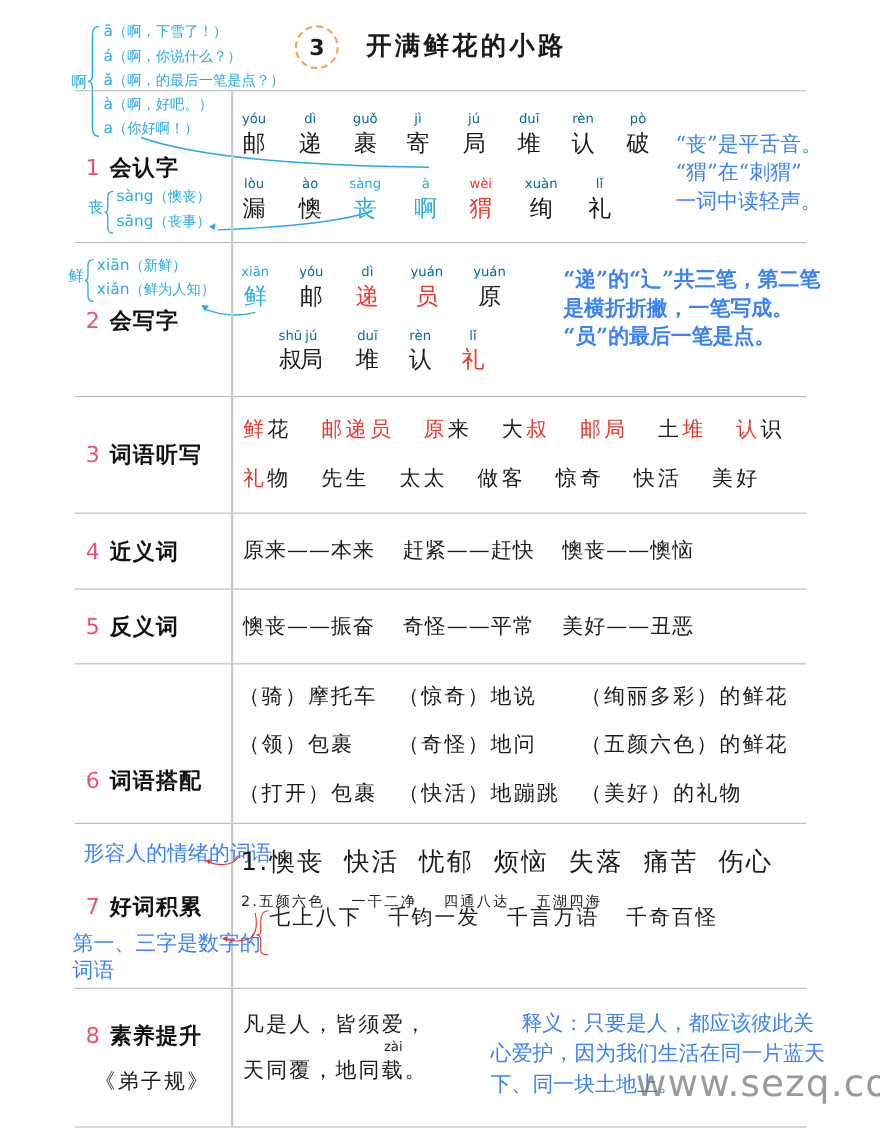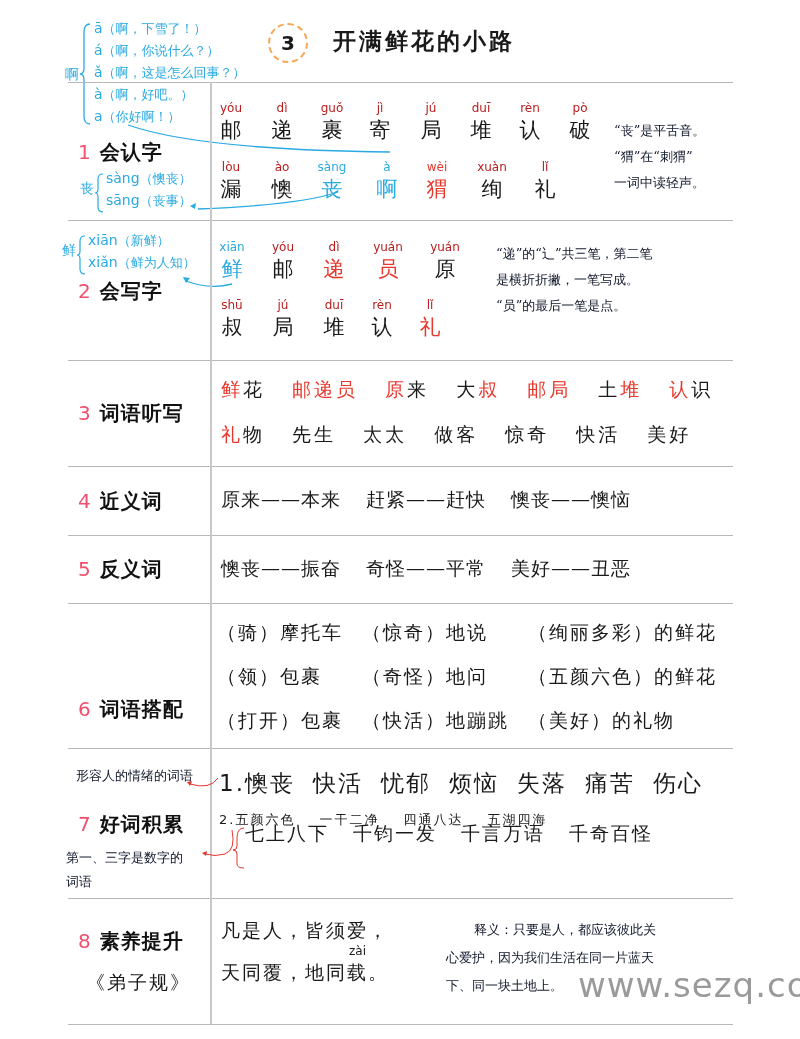--- a/index.html
+++ b/index.html
@@ -7,25 +7,25 @@
          font-family:"DejaVu Serif", "Liberation Serif", serif; color:#1a1a1a; }
   .abs { position:absolute; }
   .sans { font-family:"DejaVu Sans","Liberation Sans",sans-serif; }
   .hline { position:absolute; left:68px; width:665px; height:1px; background:#b8b8b8; }
   .vline { position:absolute; left:210px; width:2px; background:#c8c8c8; top:82px; height:942px; }
   .cat { position:absolute; left:78px; font-family:"DejaVu Sans","Liberation Sans",sans-serif;
          font-size:20px; font-weight:bold; color:#111; letter-spacing:1px; white-space:nowrap; }
   .cat .num { color:#f0506e; font-weight:normal; margin-right:8px; position:relative; }
   .cat .num::after { content:""; position:absolute; left:-2px; right:-2px; bottom:1px; height:7px; background:#fbd5dc; z-index:-1; }
   .py-cell { position:absolute; width:44px; text-align:center; }
-  .py-cell .py { font-family:"DejaVu Sans","Liberation Sans",sans-serif; font-size:12px; color:#b91c1c; height:16px; line-height:16px; }
+  .py-cell .py { font-family:"DejaVu Sans","Liberation Sans",sans-serif; font-size:12px; color:#0369a1; height:16px; line-height:16px; }
   .py-cell .hz { font-size:21px; line-height:28px; }
   .blue { color:#29aae2 !important; }
   .red { color:#e8372c !important; }
-  .note { position:absolute; color:#0f172a; font-size:13px; line-height:26px; white-space:nowrap; }
+  .note { position:absolute; color:#3b82f6; font-size:19px; line-height:26px; white-space:nowrap; }
   .row-text { position:absolute; font-size:19px; white-space:nowrap; letter-spacing:2px; }
   .row-text span { margin-right:18px; }
   .bnote { position:absolute; color:#29aae2; font-size:13px; white-space:nowrap; }
   .bnote .pyb { font-family:"DejaVu Sans","Liberation Sans",sans-serif; font-size:14px; }
   .watermark { position:absolute; left:578px; top:965px; font-family:"DejaVu Sans","Liberation Sans",sans-serif;
                font-size:34px; color:rgba(120,120,120,0.75); letter-spacing:1px; }
 </style>
 </head>
 <body>
 
@@ -34,21 +34,21 @@
 </div>
 <div class="abs sans" style="left:333px;top:26px;font-size:23px;font-weight:bold;letter-spacing:3px;">开满鲜花的小路</div>
 
 <div class="abs" style="left:62px;top:20px;">
   <div class="bnote" style="left:3px;top:46px;font-size:14px;">啊</div>
   <svg class="abs" style="left:18px;top:2px" width="12" height="104">
     <path d="M10 2 Q4 2 4 10 L4 46 Q4 52 0 52 Q4 52 4 58 L4 94 Q4 102 10 102" stroke="#29aae2" fill="none" stroke-width="1.3"></path>
   </svg>
   <div class="bnote" style="left:32px;top:0px;"><span class="pyb">ā</span><span>（啊，下雪了！）</span></div>
   <div class="bnote" style="left:32px;top:22px;"><span class="pyb">á</span><span>（啊，你说什么？）</span></div>
-  <div class="bnote" style="left:32px;top:44px;"><span class="pyb">ǎ</span><span>（啊，这是怎么回事？）</span></div>
+  <div class="bnote" style="left:32px;top:44px;"><span class="pyb">ǎ</span><span>（啊，的最后一笔是点？）</span></div>
   <div class="bnote" style="left:32px;top:66px;"><span class="pyb">à</span><span>（啊，好吧。）</span></div>
   <div class="bnote" style="left:32px;top:88px;"><span class="pyb">a</span><span>（你好啊！）</span></div>
 </div>
 
 <svg class="abs" style="left:0;top:0" width="800" height="300">
   <path d="M128 125 Q200 150 390 152" stroke="#29aae2" fill="none" stroke-width="1.3"></path>
   <path d="M198 209 Q300 205 338 192" stroke="#29aae2" fill="none" stroke-width="1.3"></path>
   <path d="M190 206 l6 -3 l-1 6 z" fill="#29aae2"></path>
   <path d="M186 281 Q210 290 232 284" stroke="#29aae2" fill="none" stroke-width="1.3"></path>
   <path d="M183 277 l7 1 l-4 5 z" fill="#29aae2"></path>
@@ -175,42 +175,42 @@
   <div class="py-cell" style="left:366px;top:239px;">
       <div class="py">yuán</div>
       <div class="hz red">员</div>
     </div>
   <div class="py-cell" style="left:423px;top:239px;">
       <div class="py">yuán</div>
       <div class="hz">原</div>
     </div>
 </div>
 <div>
-  <div class="py-cell" style="left:210px;top:297px;">
+  <div class="py-cell" style="left:210px;top:297px;padding-left:32px;">
       <div class="py">shū</div>
       <div class="hz">叔</div>
     </div>
   <div class="py-cell" style="left:261px;top:297px;">
       <div class="py">jú</div>
       <div class="hz">局</div>
     </div>
   <div class="py-cell" style="left:312px;top:297px;">
       <div class="py">duī</div>
       <div class="hz">堆</div>
     </div>
   <div class="py-cell" style="left:360px;top:297px;">
       <div class="py">rèn</div>
       <div class="hz">认</div>
     </div>
   <div class="py-cell" style="left:408px;top:297px;">
       <div class="py">lǐ</div>
       <div class="hz red">礼</div>
     </div>
 </div>
-<div class="note" style="left:496px;top:241px;">
+<div class="note" style="left:512px;top:241px;font-weight:bold;">
   <div>“递”的“辶”共三笔，第二笔</div>
   <div>是横折折撇，一笔写成。</div>
   <div>“员”的最后一笔是点。</div>
 </div>
 
 <div class="cat" style="top:400px;">
   <span class="num">3</span><span>词语听写</span>
 </div>
 <div class="row-text" style="left:221px;top:377px;letter-spacing:3px;">
   <span><b class="red" style="font-weight:normal">鲜</b>花</span>

